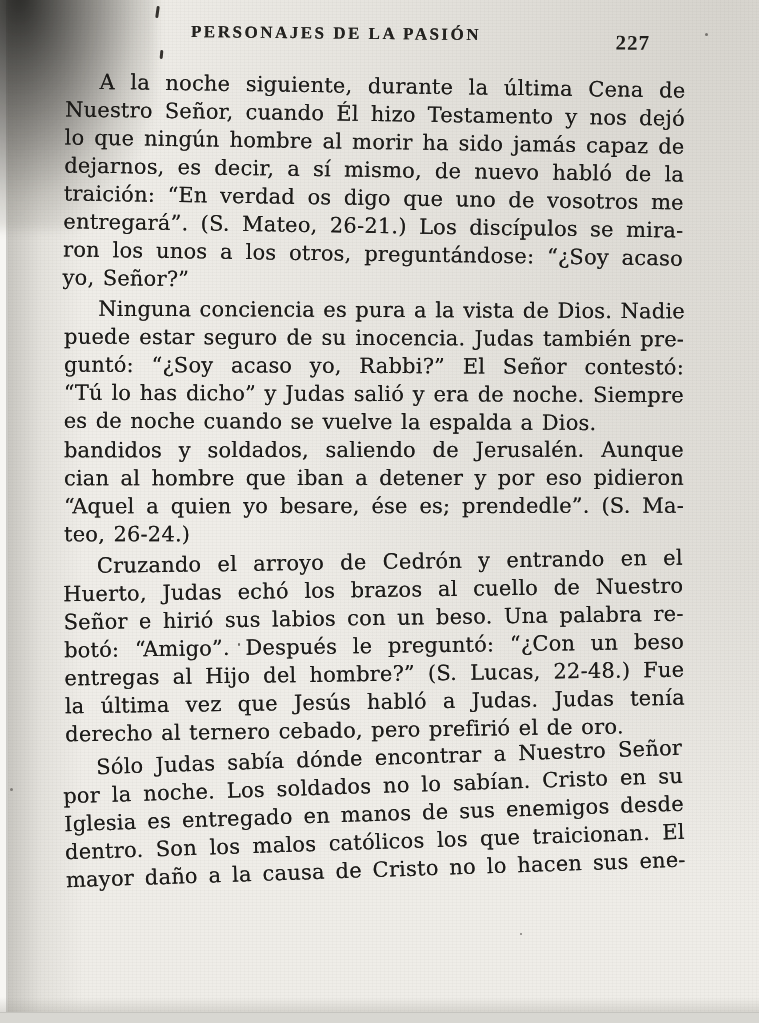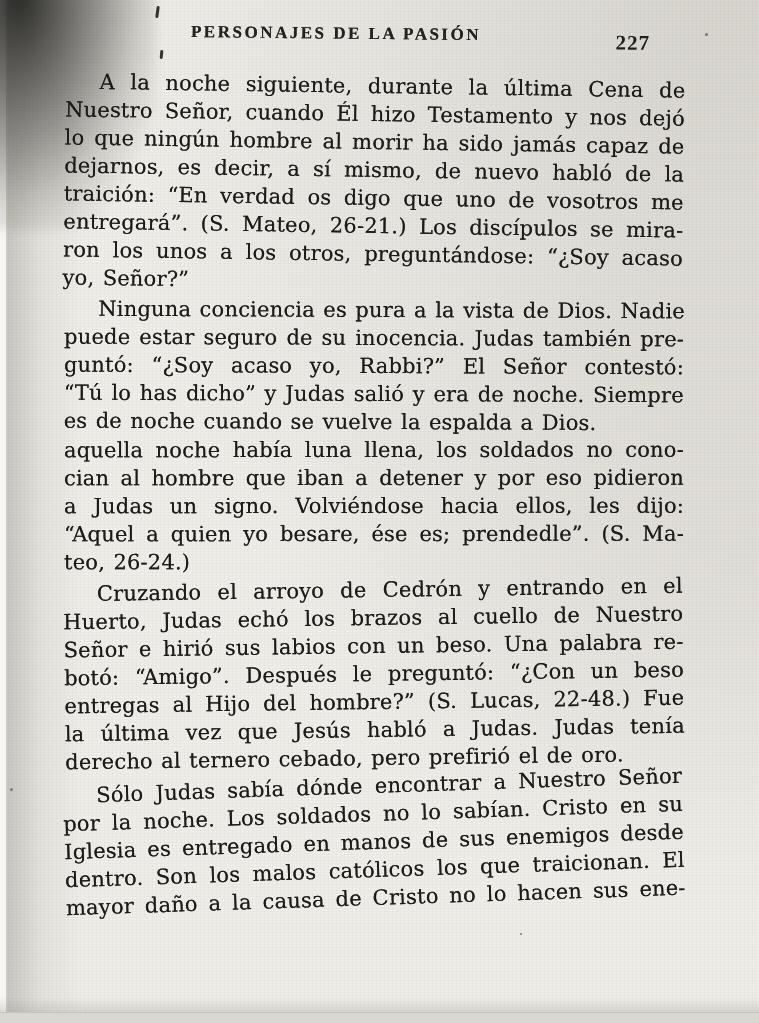--- a/index.html
+++ b/index.html
@@ -145,23 +145,22 @@
         <div class="line para-end">yo, Señor?”</div>
       </div>
       <div class="para para-1">
         <div class="line indent">Ninguna conciencia es pura a la vista de Dios. Nadie</div>
         <div class="line">puede estar seguro de su inocencia. Judas también pre-</div>
         <div class="line">guntó: “¿Soy acaso yo, Rabbi?” El Señor contestó:</div>
         <div class="line">“Tú lo has dicho” y Judas salió y era de noche. Siempre</div>
         <div class="line para-end">es de noche cuando se vuelve la espalda a Dios.</div>
       </div>
       <div class="para para-2">
-        <div class="line">aquella noche había luna llena, los soldados no cono-</div>
+        <div class="line">bandidos y soldados, saliendo de Jerusalén. Aunque</div>
         <div class="line">cian al hombre que iban a detener y por eso pidieron</div>
-        <div class="line">a Judas un signo. Volviéndose hacia ellos, les dijo:</div>
         <div class="line">“Aquel a quien yo besare, ése es; prendedle”. (S. Ma-</div>
         <div class="line para-end">teo, 26-24.)</div>
       </div>
       <div class="para para-3">
         <div class="line indent">Cruzando el arroyo de Cedrón y entrando en el</div>
         <div class="line">Huerto, Judas echó los brazos al cuello de Nuestro</div>
         <div class="line">Señor e hirió sus labios con un beso. Una palabra re-</div>
         <div class="line">botó: “Amigo”. Después le preguntó: “¿Con un beso</div>
         <div class="line">entregas al Hijo del hombre?” (S. Lucas, 22-48.) Fue</div>
         <div class="line">la última vez que Jesús habló a Judas. Judas tenía</div>

